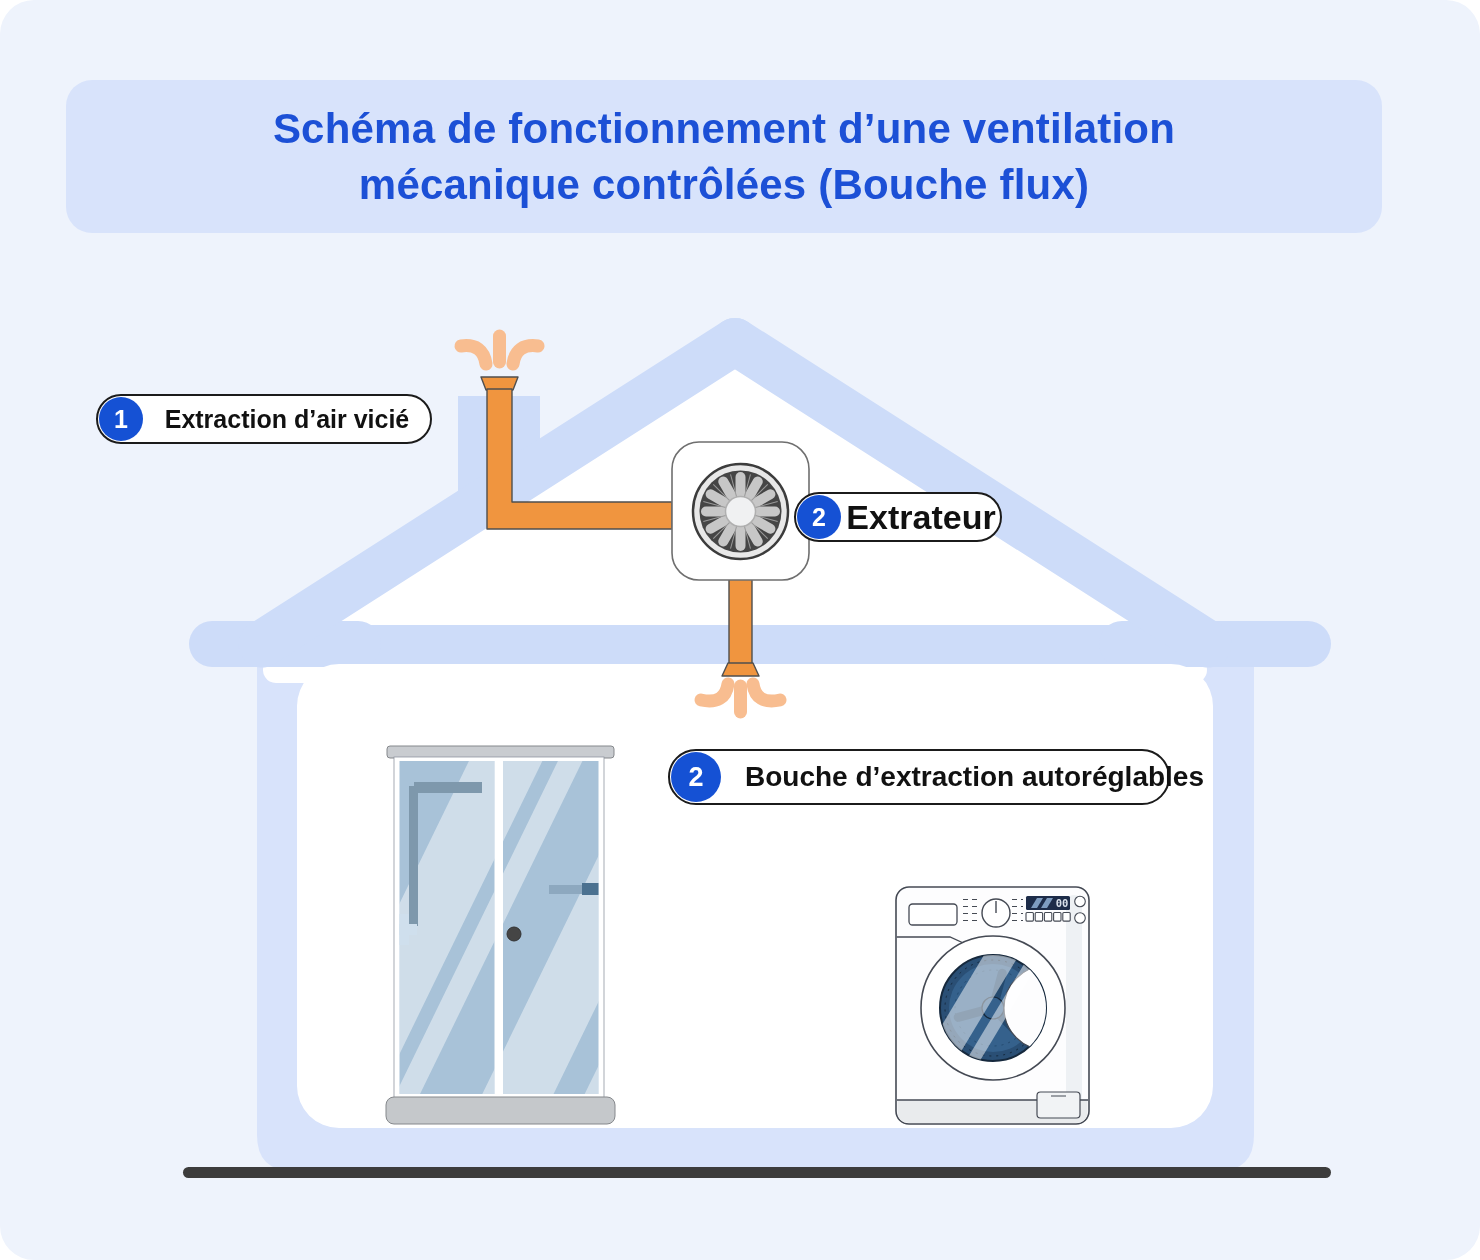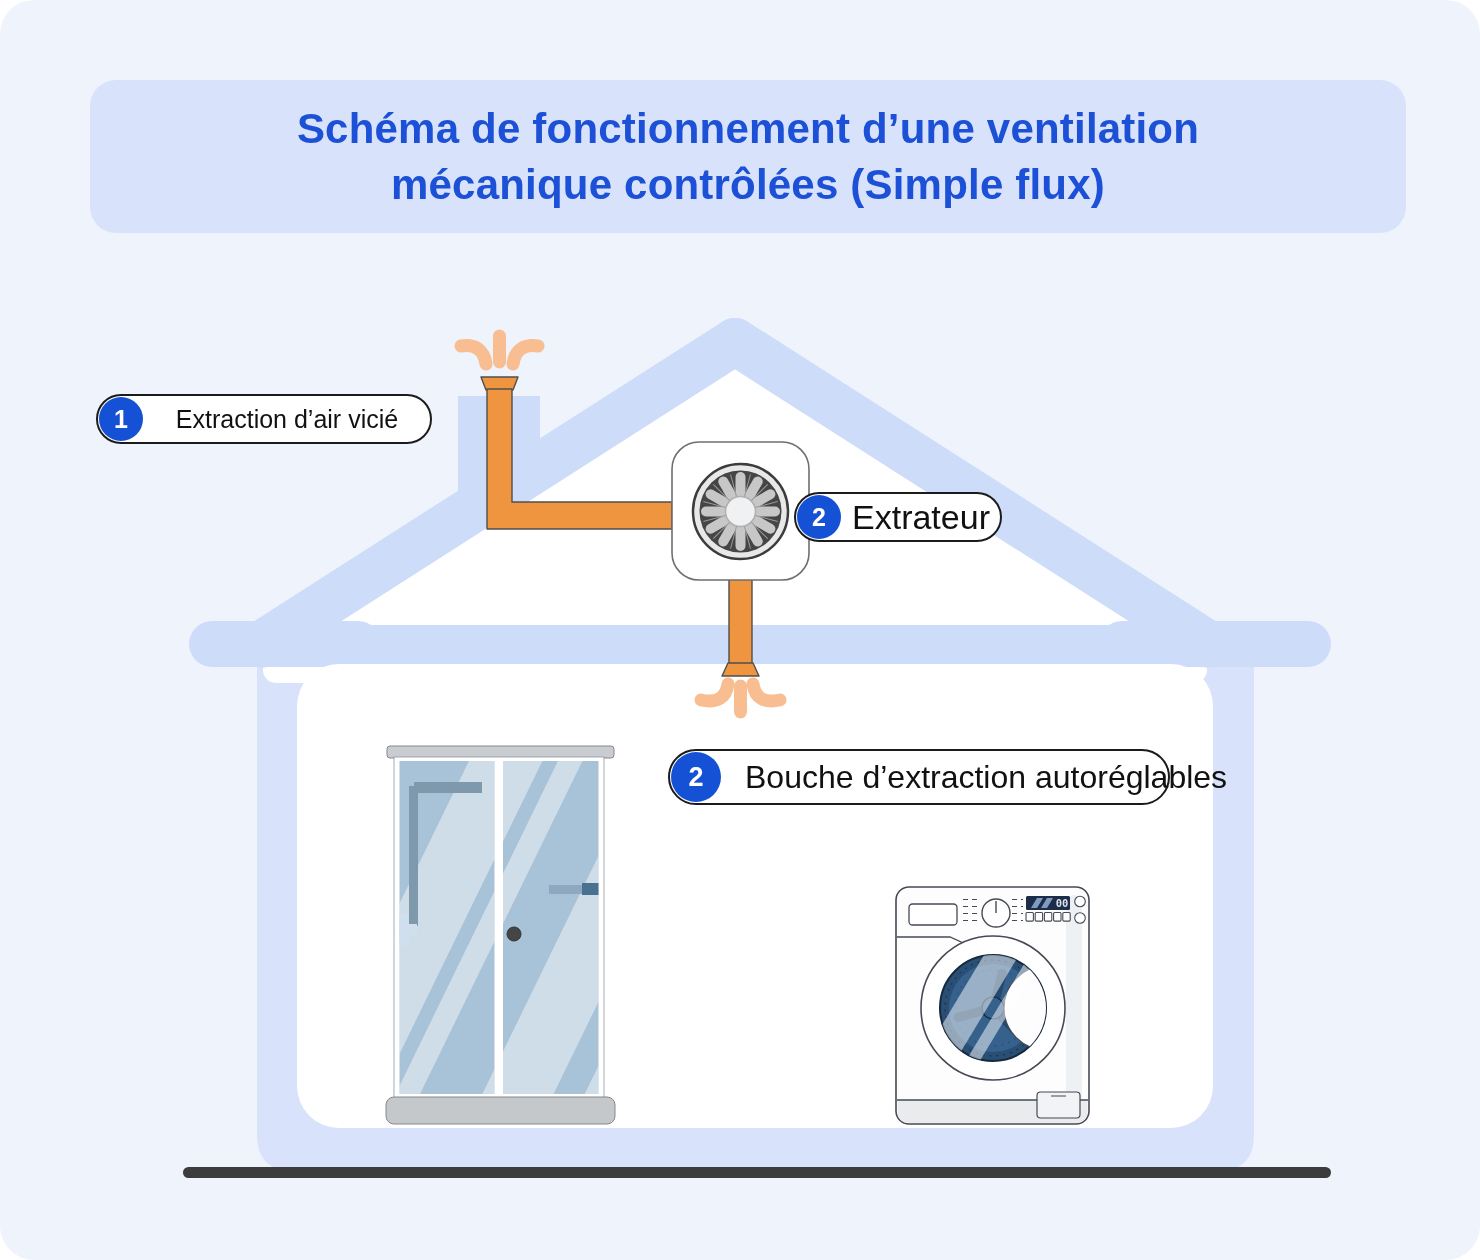--- a/index.html
+++ b/index.html
@@ -4,21 +4,21 @@
 <style>
   html,body{margin:0;padding:0;background:#ffffff;}
   body{font-family:"Liberation Sans",sans-serif;}
   #stage{
     position:relative;width:1480px;height:1260px;
     background:var(--background,#eef3fc);
     border-radius:34px;overflow:hidden;
   }
   #scene{position:absolute;left:0;top:0;width:1480px;height:1260px;}
   .banner{
-    position:absolute;left:90px;top:80px;width:1316px;height:153px;
+    position:absolute;left:66px;top:80px;width:1316px;height:153px;
     background:var(--banner,#d8e3fb);border-radius:26px;
     display:flex;flex-direction:column;align-items:center;justify-content:center;
   }
   .title-line{
     color:var(--title-text,#1c50d6);
     font-weight:bold;font-size:42px;line-height:56px;letter-spacing:.2px;
     font-family:"Liberation Sans",sans-serif;text-align:center;
   }
   .pill{
     position:absolute;background:#ffffff;
@@ -27,40 +27,40 @@
     display:flex;align-items:center;
   }
   .badge{
     position:absolute;left:1px;top:1px;
     background:var(--badge,#1551d4);border-radius:50%;
     color:#ffffff;font-weight:bold;
     display:flex;align-items:center;justify-content:center;
   }
   .pill-label{
     flex:1;text-align:center;color:var(--label-text,#111111);
-    font-weight:normal;white-space:nowrap;
+    font-weight:bold;white-space:nowrap;
   }
   .pill.p1{left:96px;top:394px;width:336px;height:50px;}
   .pill.p1 .badge{width:44px;height:44px;font-size:25px;}
   .pill.p1 .pill-label{margin-left:46px;font-size:25px;}
   .pill.p2{left:794px;top:492px;width:208px;height:50px;}
   .pill.p2 .badge{width:44px;height:44px;font-size:25px;}
   .pill.p2 .pill-label{margin-left:46px;font-size:34px;}
   .pill.p3{left:668px;top:749px;width:502px;height:56px;}
   .pill.p3 .badge{width:50px;height:50px;font-size:27px;}
-  .pill.p3 .pill-label{margin-left:75px;font-size:32px;}
+  .pill.p3 .pill-label{margin-left:75px;font-size:28px;}
 </style>
 </head>
 <body>
 
 <div id="stage">
 
   <div class="banner">
     <div class="title-line">Schéma de fonctionnement d’une ventilation</div>
-    <div class="title-line">mécanique contrôlées (Simple flux)</div>
+    <div class="title-line">mécanique contrôlées (Bouche flux)</div>
   </div>
 
   <svg id="scene" viewBox="0 0 1480 1260">
     <defs>
       <clipPath id="clipPanels">
         <rect x="399.5" y="761" width="95" height="333"></rect>
         <rect x="503" y="761" width="95.5" height="333"></rect>
       </clipPath>
       <clipPath id="clipDrum">
         <circle cx="993" cy="1008" r="53"></circle>

